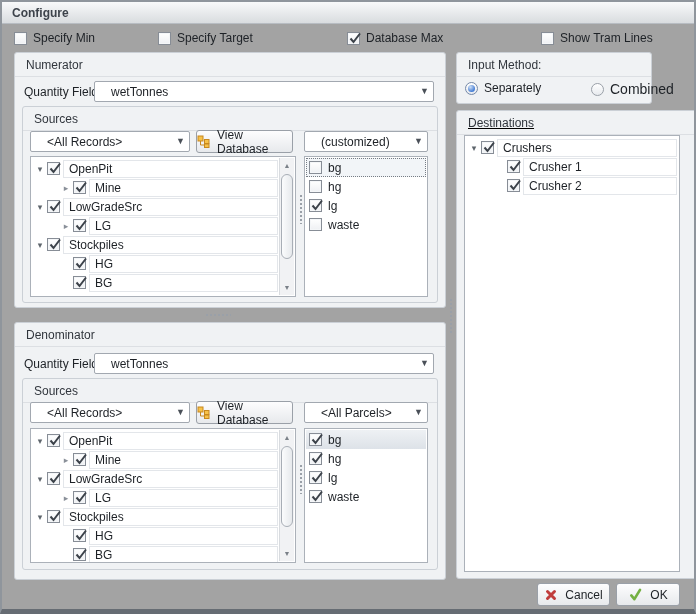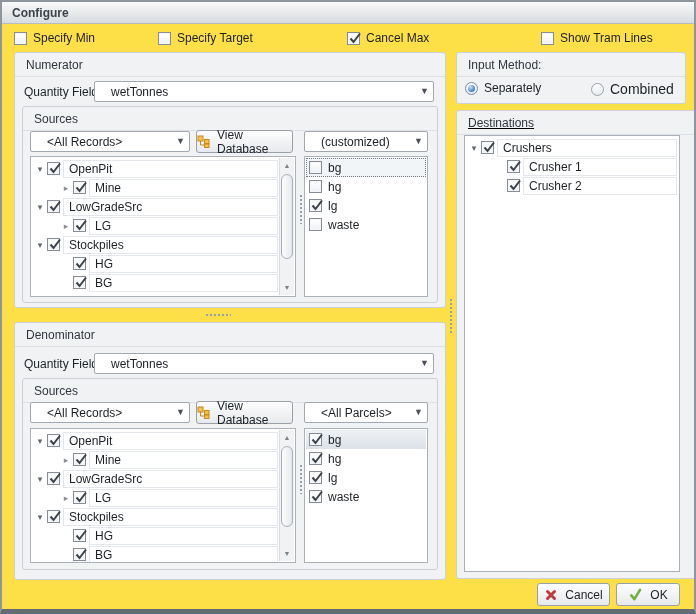--- a/index.html
+++ b/index.html
@@ -1,20 +1,20 @@
 <!DOCTYPE html>
 <html><head>
 <meta charset="utf-8">
 <style>
   * { box-sizing: border-box; margin: 0; padding: 0; }
   html,body { width:696px; height:614px; font-family:"Liberation Sans",sans-serif; }
   body { background:#c9cdd2; }
   #window {
     position:absolute; left:0; top:0; width:696px; height:614px;
-    background:#fde047; border:2px solid #8f959c; border-bottom:5px solid #666c73;
+    background:#a3a3a3; border:2px solid #8f959c; border-bottom:5px solid #666c73;
     overflow:hidden;
   }
   #titlebar {
     position:absolute; left:0; top:0; right:0; height:22px;
     background:linear-gradient(#f8f9fa,#d9dcdf);
     border-bottom:1px solid #b7bcc2;
     display:flex; align-items:center; padding-left:10px;
   }
   #titlebar .title { font-size:12px; font-weight:bold; color:#3d434b; }
 
@@ -89,21 +89,21 @@
   
   .dots-h { position:absolute; background-image:radial-gradient(#9aa0a8 1px, transparent 1.2px); background-size:4px 4px; }
   .dots-v { position:absolute; background-image:radial-gradient(#9aa0a8 1px, transparent 1.2px); background-size:4px 4px; }
 
   
   .opt { position:absolute; top:29px; display:flex; align-items:center; gap:6px; font-size:12px; color:#1d2126; }
   #opt0 { left:12px;justify-content:center; } #opt1 { left:156px;text-align:center; } #opt2 { left:345px; } #opt3 { left:539px; }
 
   #numerator-group { left:12px; top:50px; width:432px; height:256px; }
   #denominator-group { left:12px; top:320px; width:432px; height:258px; }
-  #input-method-group { left:454px; top:50px; width:230px; height:52px; }
+  #input-method-group { left:454px; top:50px; width:196px; height:52px; }
   #destinations-group { left:454px; top:108px; width:270px; height:469px;text-decoration:underline; }
 
   .icon-x, .icon-check, .icon-hier { flex:0 0 auto; }
 </style>
 </head>
 <body>
 
 <div id="window">
   <div id="titlebar">
     <span class="title">Configure</span>
@@ -116,21 +116,21 @@
   <div class="opt" id="opt1">
     <span class="cbx"></span>
     <span>Specify Target</span>
   </div>
   <div class="opt" id="opt2">
     <span class="cbx checked">
         <svg width="14" height="14" viewBox="0 0 14 14">
           <path d="M2.5 7.5 L5.5 11 L12 2.5" stroke="#3c424a" stroke-width="2" fill="none"></path>
         </svg>
       </span>
-    <span>Cancel Max</span>
+    <span>Database Max</span>
   </div>
   <div class="opt" id="opt3">
     <span class="cbx"></span>
     <span>Show Tram Lines</span>
   </div>
 
   <div class="groupbox" id="numerator-group">
     <div class="group-caption">Numerator</div>
   </div>
   <span class="lbl" style="left:22px; top:83px;">Quantity Field</span>

